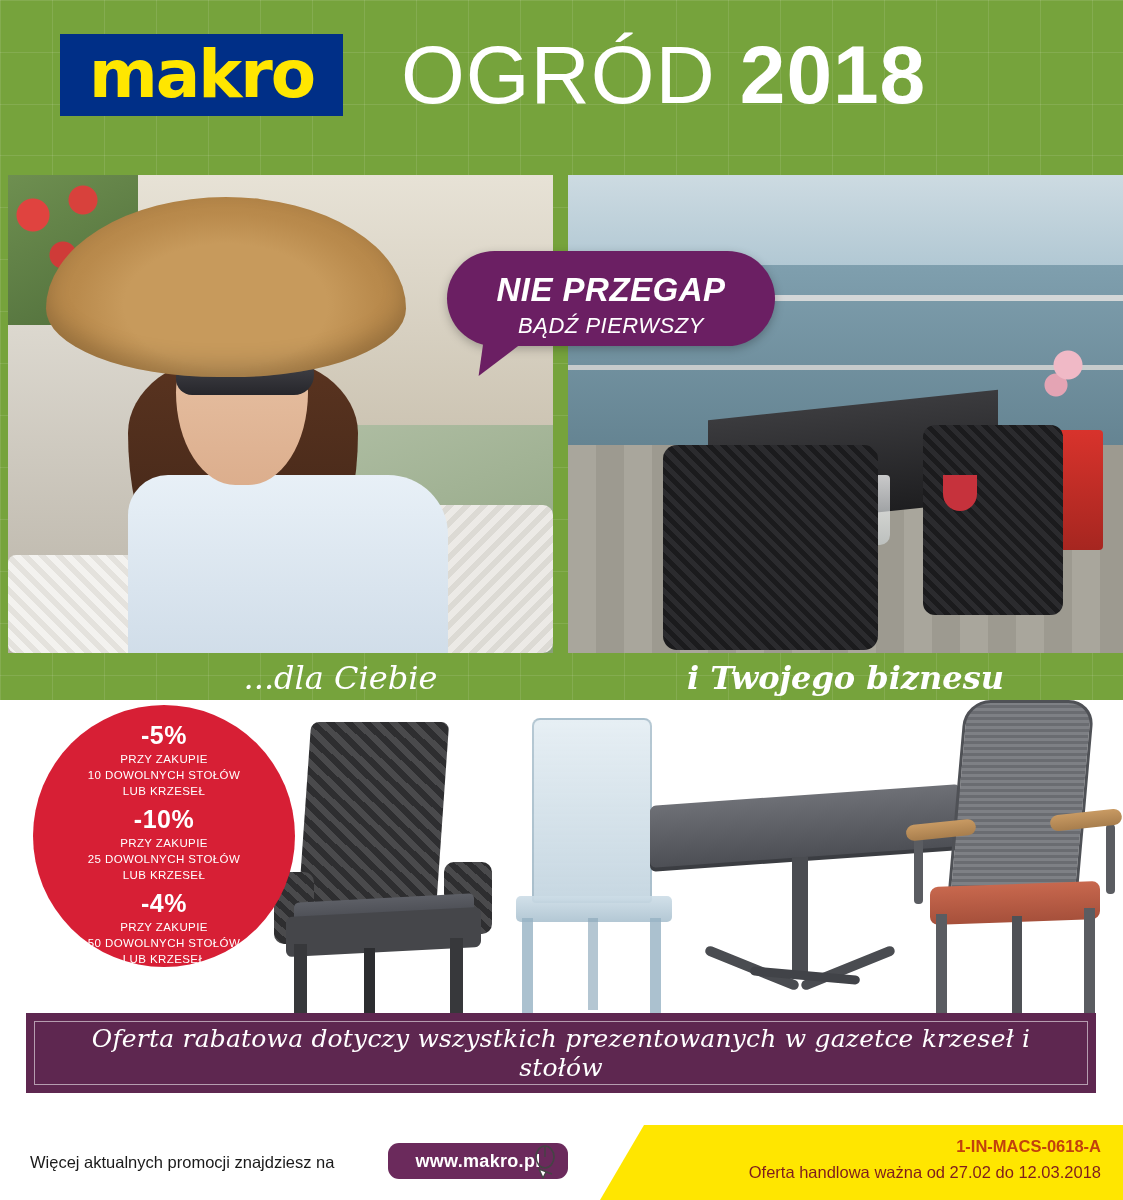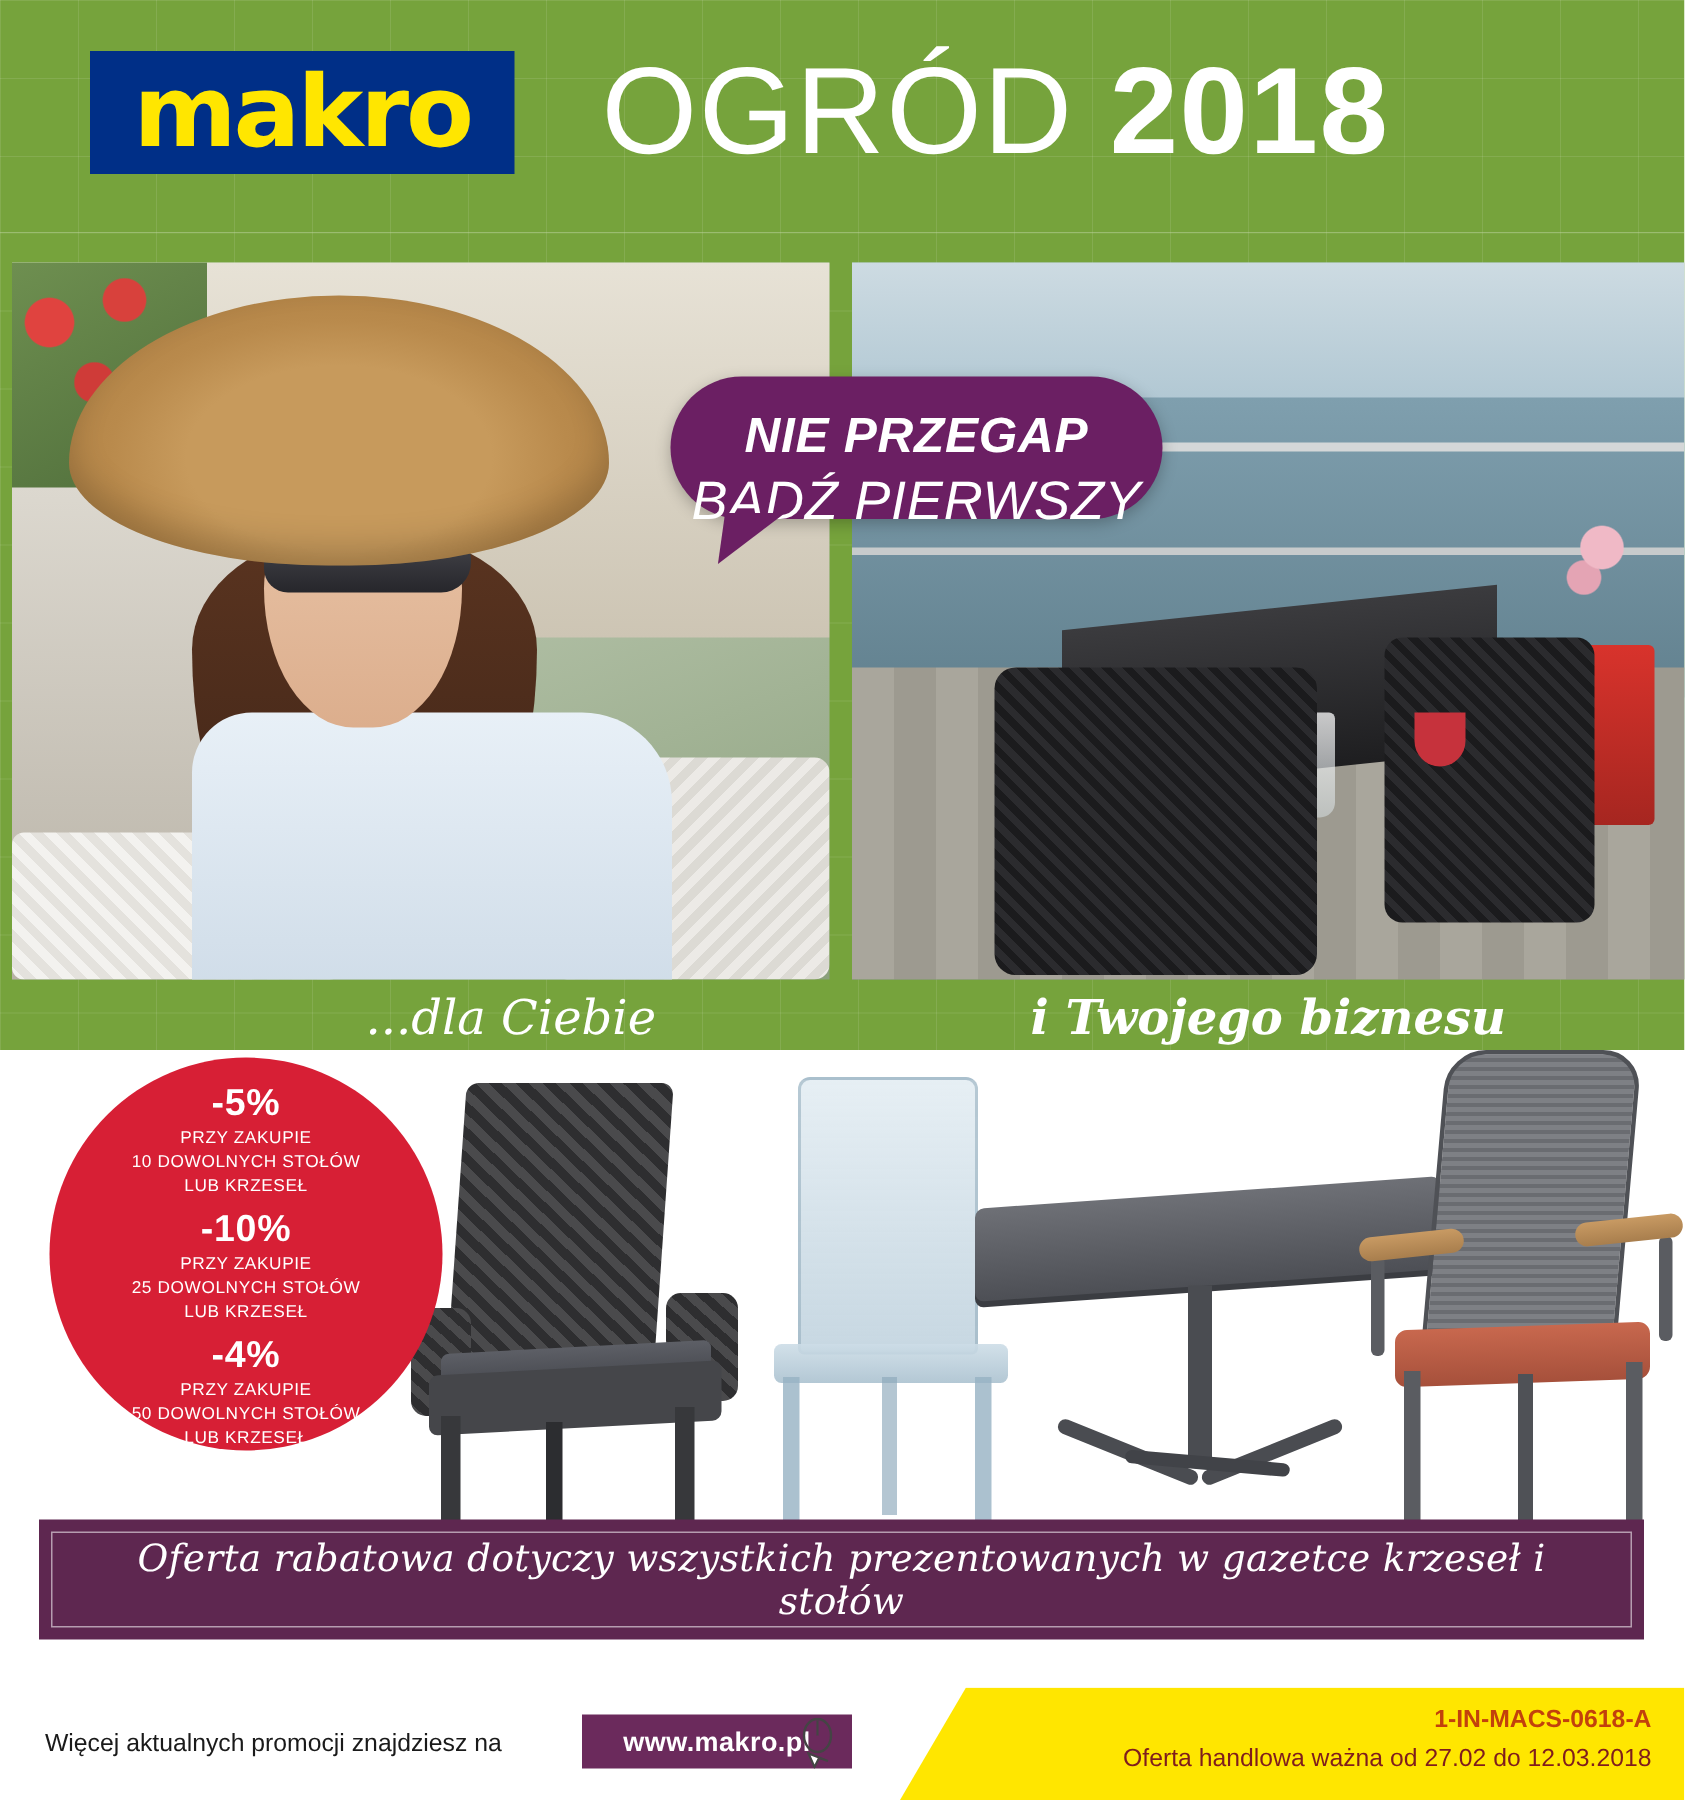--- a/index.html
+++ b/index.html
@@ -227,21 +227,21 @@
   }
   .bubble-l1 {
     position: absolute; left: 0; top: 20px; width: 328px;
     text-align: center; color: #ffffff;
     font-size: 33px; font-weight: bold; font-style: italic;
     letter-spacing: 0.5px;
   }
   .bubble-l2 {
     position: absolute; left: 0; top: 62px; width: 328px;
     text-align: center; color: #ffffff;
-    font-size: 36px; font-style: italic; font-weight: 300;
+    font-size: 22px; font-style: italic; font-weight: 300;
     letter-spacing: 0.5px;
   }
 
   .caption {
     position: absolute;
     top: 498px;
     height: 50px;
     color: #ffffff;
     font-family: "DejaVu Serif", serif;
     font-style: italic;
@@ -428,20 +428,21 @@
   .footer-url {
     position: absolute;
     left: 388px; top: 18px;
     width: 180px; height: 36px;
     background: #6b2a5c;
     color: #ffffff;
     font-size: 18px;
     font-weight: bold;
     display: flex; align-items: center; justify-content: center;
     letter-spacing: 0.3px;
+    border-radius: 11px;
   }
   .mouse-icon {
     position: absolute;
     left: 533px; top: 20px;
     width: 24px; height: 34px;
   }
   .footer-yellow {
     position: absolute;
     left: 600px; top: 0;
     width: 523px; height: 75px;

